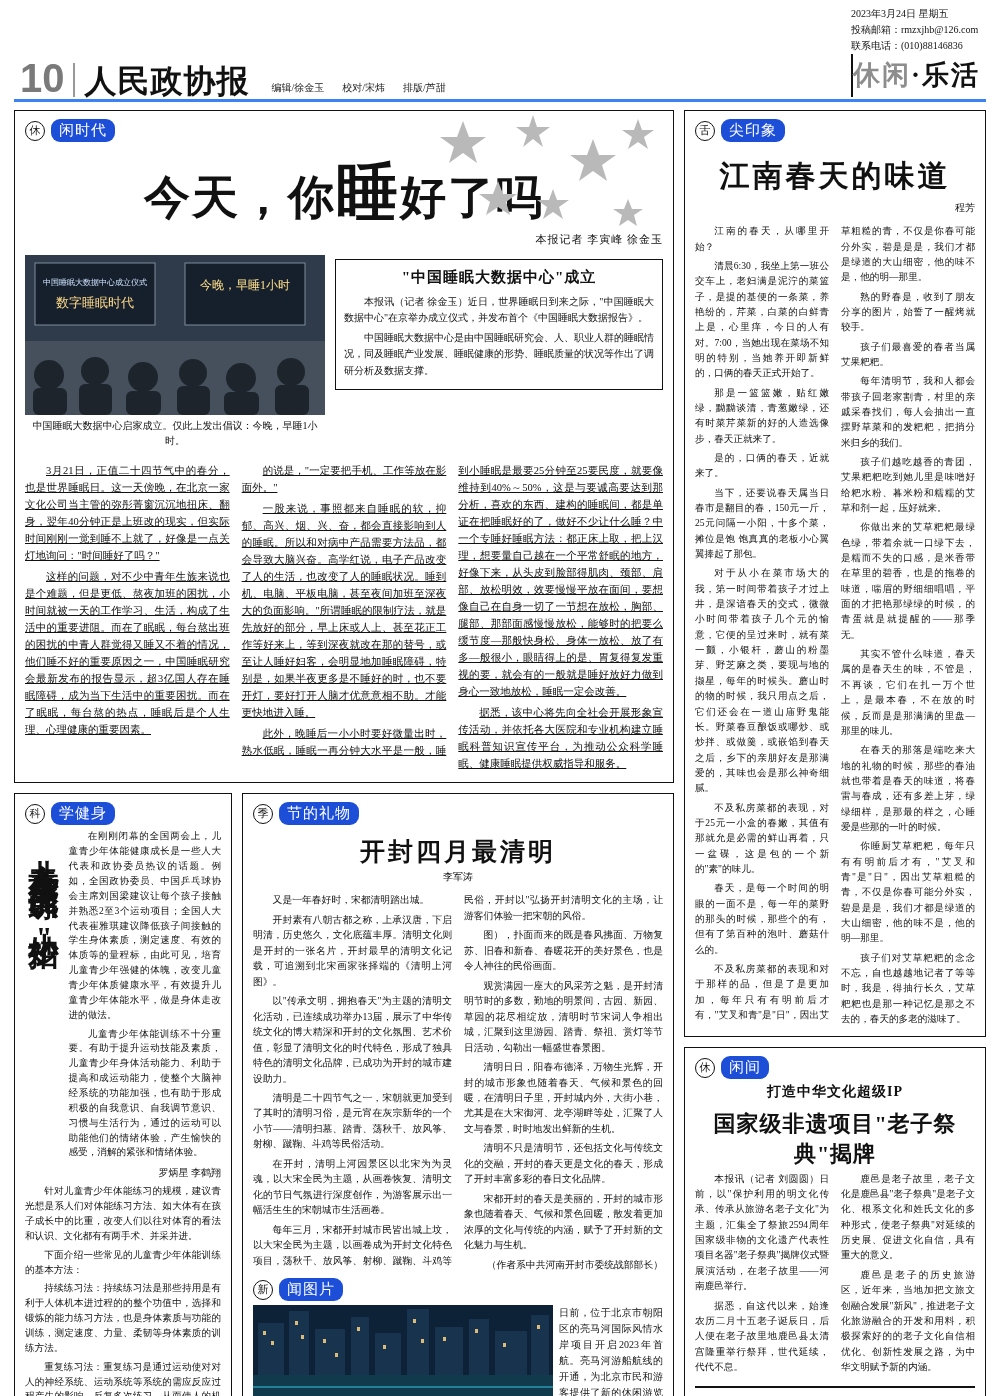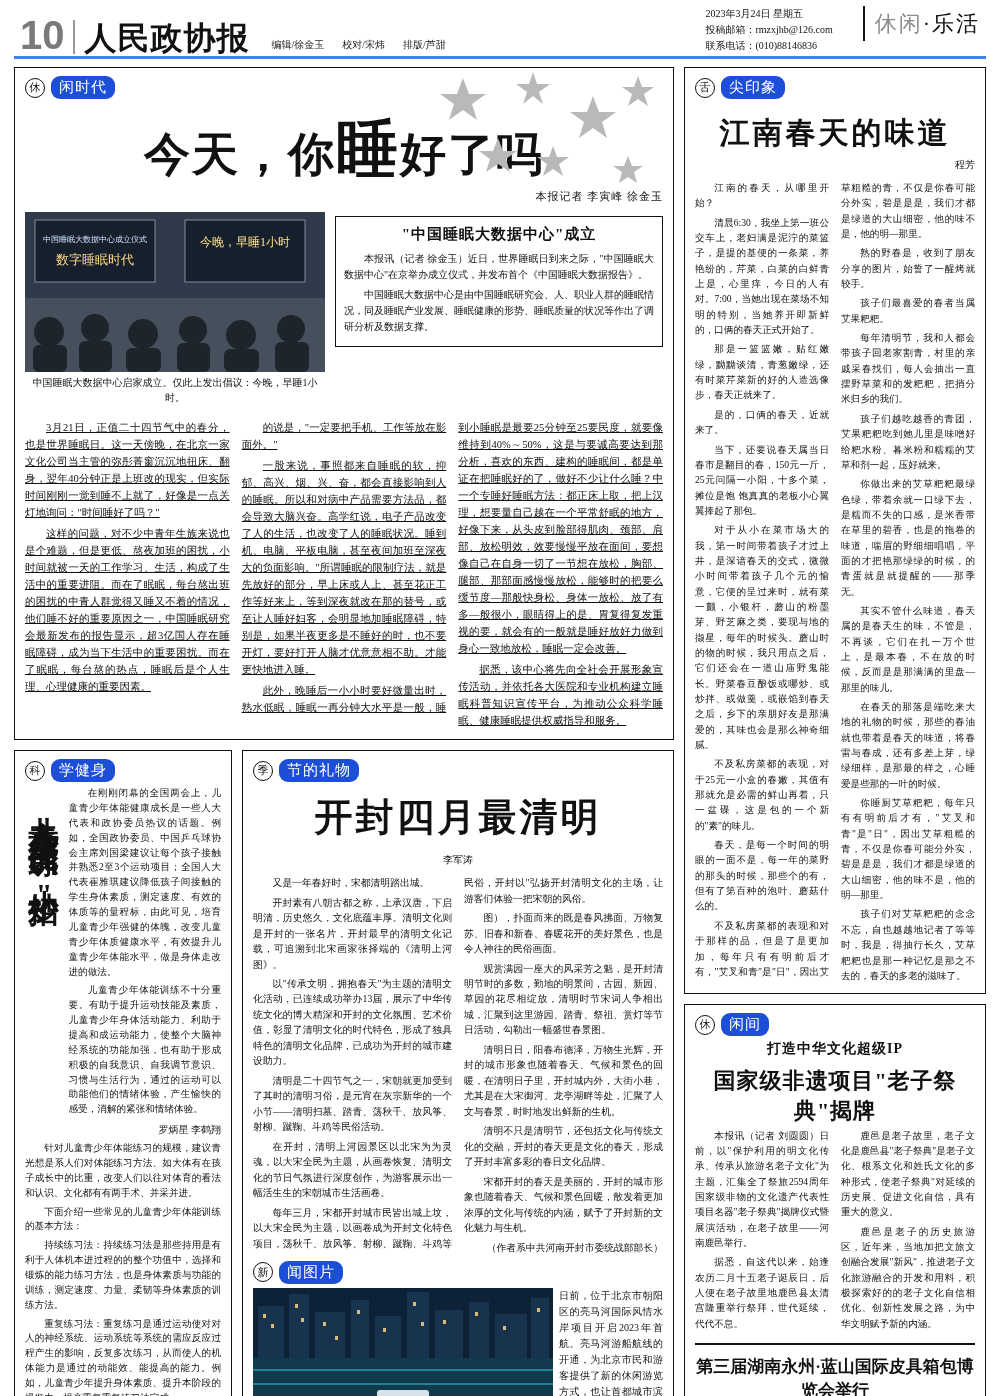--- a/index.html
+++ b/index.html
@@ -5,23 +5,23 @@
   html,body{margin:0;padding:0;background:#ffffff;}
   body{width:1000px;height:1396px;font-family:"Liberation Serif",serif;color:#111;overflow:hidden;position:relative;}
   .page{width:1000px;height:1396px;position:relative;box-sizing:border-box;padding:0 14px;}
 
   
   .masthead{display:flex;align-items:flex-end;padding:6px 6px 2px 6px;border-bottom:3px solid #3b82f6;}
   .pagenum{font-size:40px;font-weight:bold;color:#7a7a7a;line-height:0.95;font-family:"Liberation Sans",sans-serif;}
   .pagebar{display:inline-block;width:2px;height:34px;background:#999;margin:0 8px;vertical-align:top;}
   .papername{font-size:32px;font-weight:bold;letter-spacing:1px;margin-left:2px;line-height:1;padding-top:2px;}
   .credits{margin-left:22px;font-size:10px;line-height:1.9;color:#222;padding-top:10px;display:flex;gap:18px;}
-  .mh-right{margin-left:auto;text-align:right;font-size:10px;line-height:1.6;display:flex;align-items:flex-start;gap:30px;}
+  .mh-right{margin-left:auto;text-align:right;font-size:10px;line-height:1.6;display:flex;align-items:flex-start;gap:0;flex-direction:column;}
   .mh-info{ text-align:left;}
-  .sectionname{font-size:22px;font-weight:normal;letter-spacing:2px;white-space:nowrap;padding-left:10px;border-left:2px solid #111;}
+  .sectionname{font-size:27px;font-weight:bold;letter-spacing:2px;white-space:nowrap;border-left:2px solid #111;}
   .sectionname .grey{color:#8d8d8d;}
 
   
   .cols{display:flex;gap:10px;margin-top:8px;}
   .colL{width:660px;}
   .colR{width:302px;}
 
   .panel{border:1px solid #111;padding:8px 10px 10px 10px;box-sizing:border-box;}
 
   .tag{display:inline-block;background:#1d4ed8;color:#fff;font-size:15px;padding:2px 8px;border-radius:9px;font-family:"Liberation Sans",sans-serif;letter-spacing:1px;}
@@ -41,21 +41,21 @@
   p{margin:0 0 4px 0;text-indent:2em;}
 
   .boxnote{border:1px solid #111;padding:6px 8px;margin-top:4px;}
   .boxnote h3{font-size:15px;text-align:center;margin:2px 0 6px 0;font-weight:bold;letter-spacing:1px;line-height:1.3;}
 
   .rt-title{font-size:30px;text-align:center;font-weight:bold;letter-spacing:3px;margin:14px 0 4px 0;}
   .rt-by{text-align:right;font-size:10px;margin-bottom:8px;}
 
   .vert-title{writing-mode:vertical-rl;text-orientation:upright;font-size:30px;font-weight:bold;letter-spacing:4px;line-height:1.25;height:310px;margin:6px auto 0 auto;}
 
-  .mid-title{font-size:38px;text-align:center;font-weight:bold;letter-spacing:3px;margin:10px 0 10px 0;}
+  .mid-title{font-size:25px;text-align:center;font-weight:bold;letter-spacing:3px;margin:10px 0 2px 0;}
   .mid-by{text-align:center;font-size:10px;margin-bottom:8px;}
 
   .r2-title{font-size:22px;text-align:center;font-weight:bold;letter-spacing:1px;margin:8px 0 2px 0;line-height:1.35;}
   .r2-sub{font-size:14px;text-align:center;font-weight:bold;letter-spacing:1px;margin:0 0 8px 0;}
   .r3-title{font-size:17px;text-align:center;font-weight:bold;letter-spacing:0px;margin:10px 0 8px 0;line-height:1.4;}
   .hrd{border-top:2px solid #111;margin:8px 0;}
 
   
   .newsphoto{position:relative;background:#07131f;height:250px;overflow:hidden;}
   .sidecap{font-size:10px;line-height:1.6;text-align:justify;}

